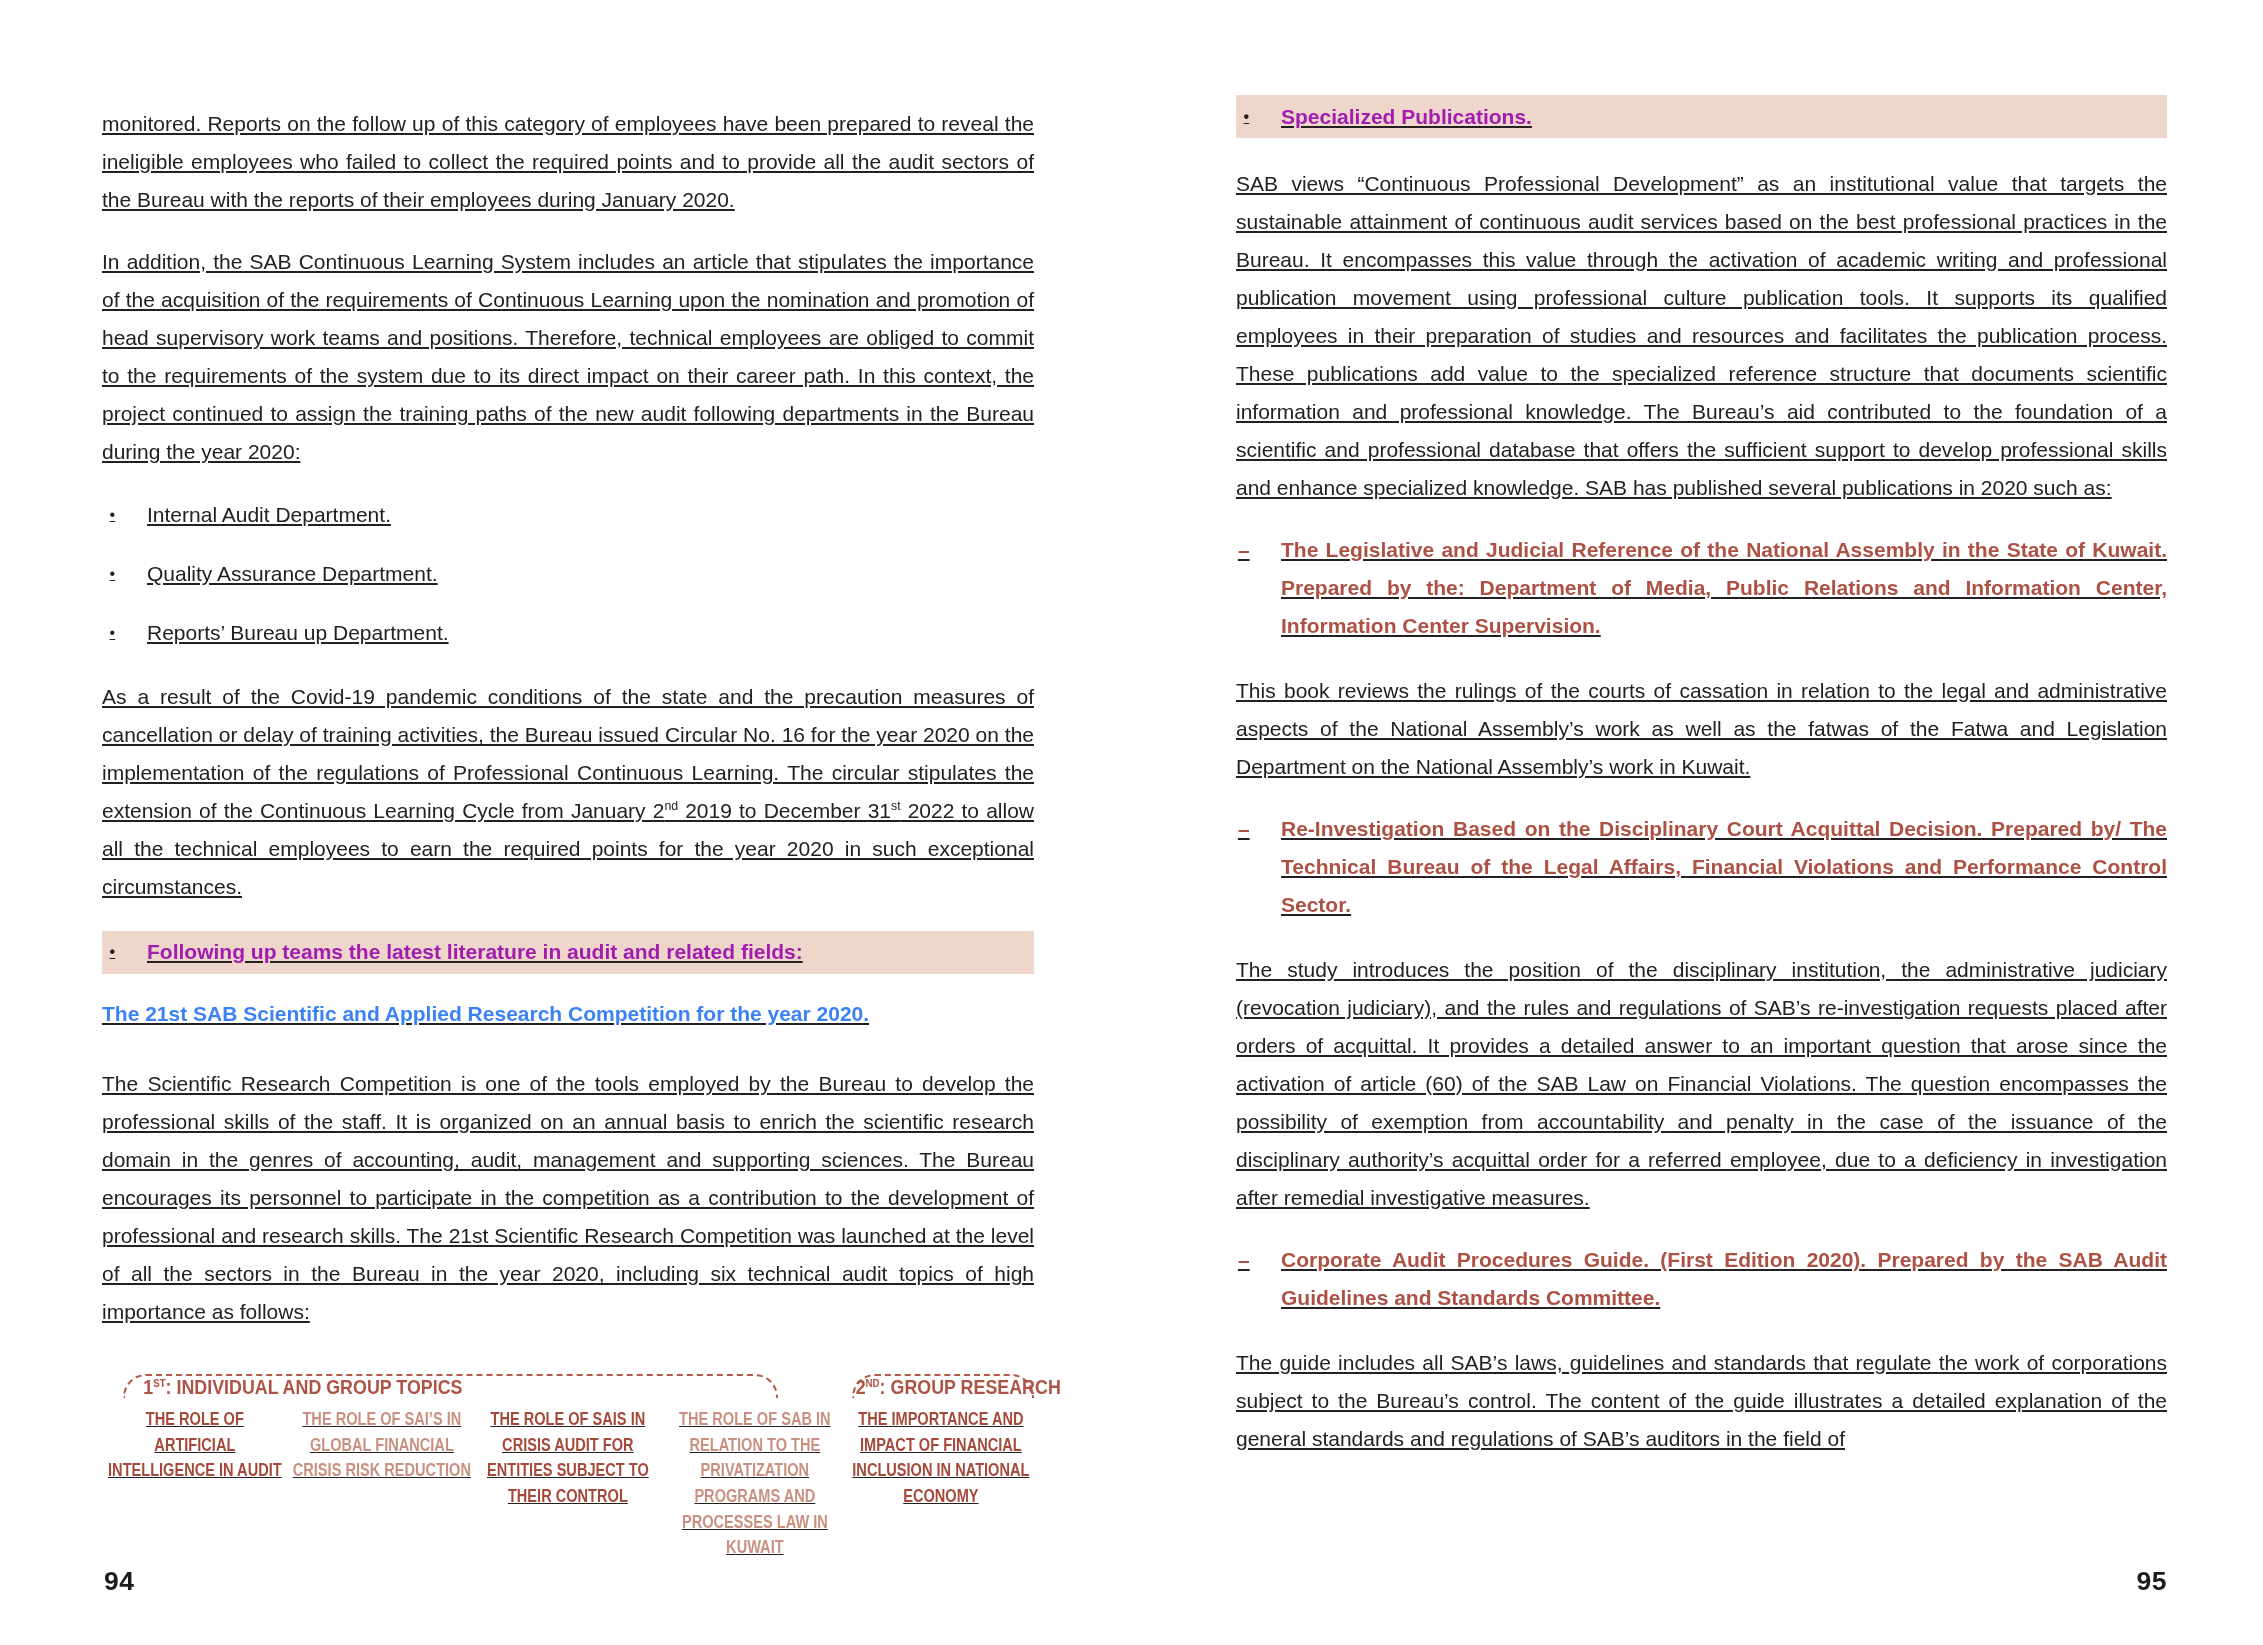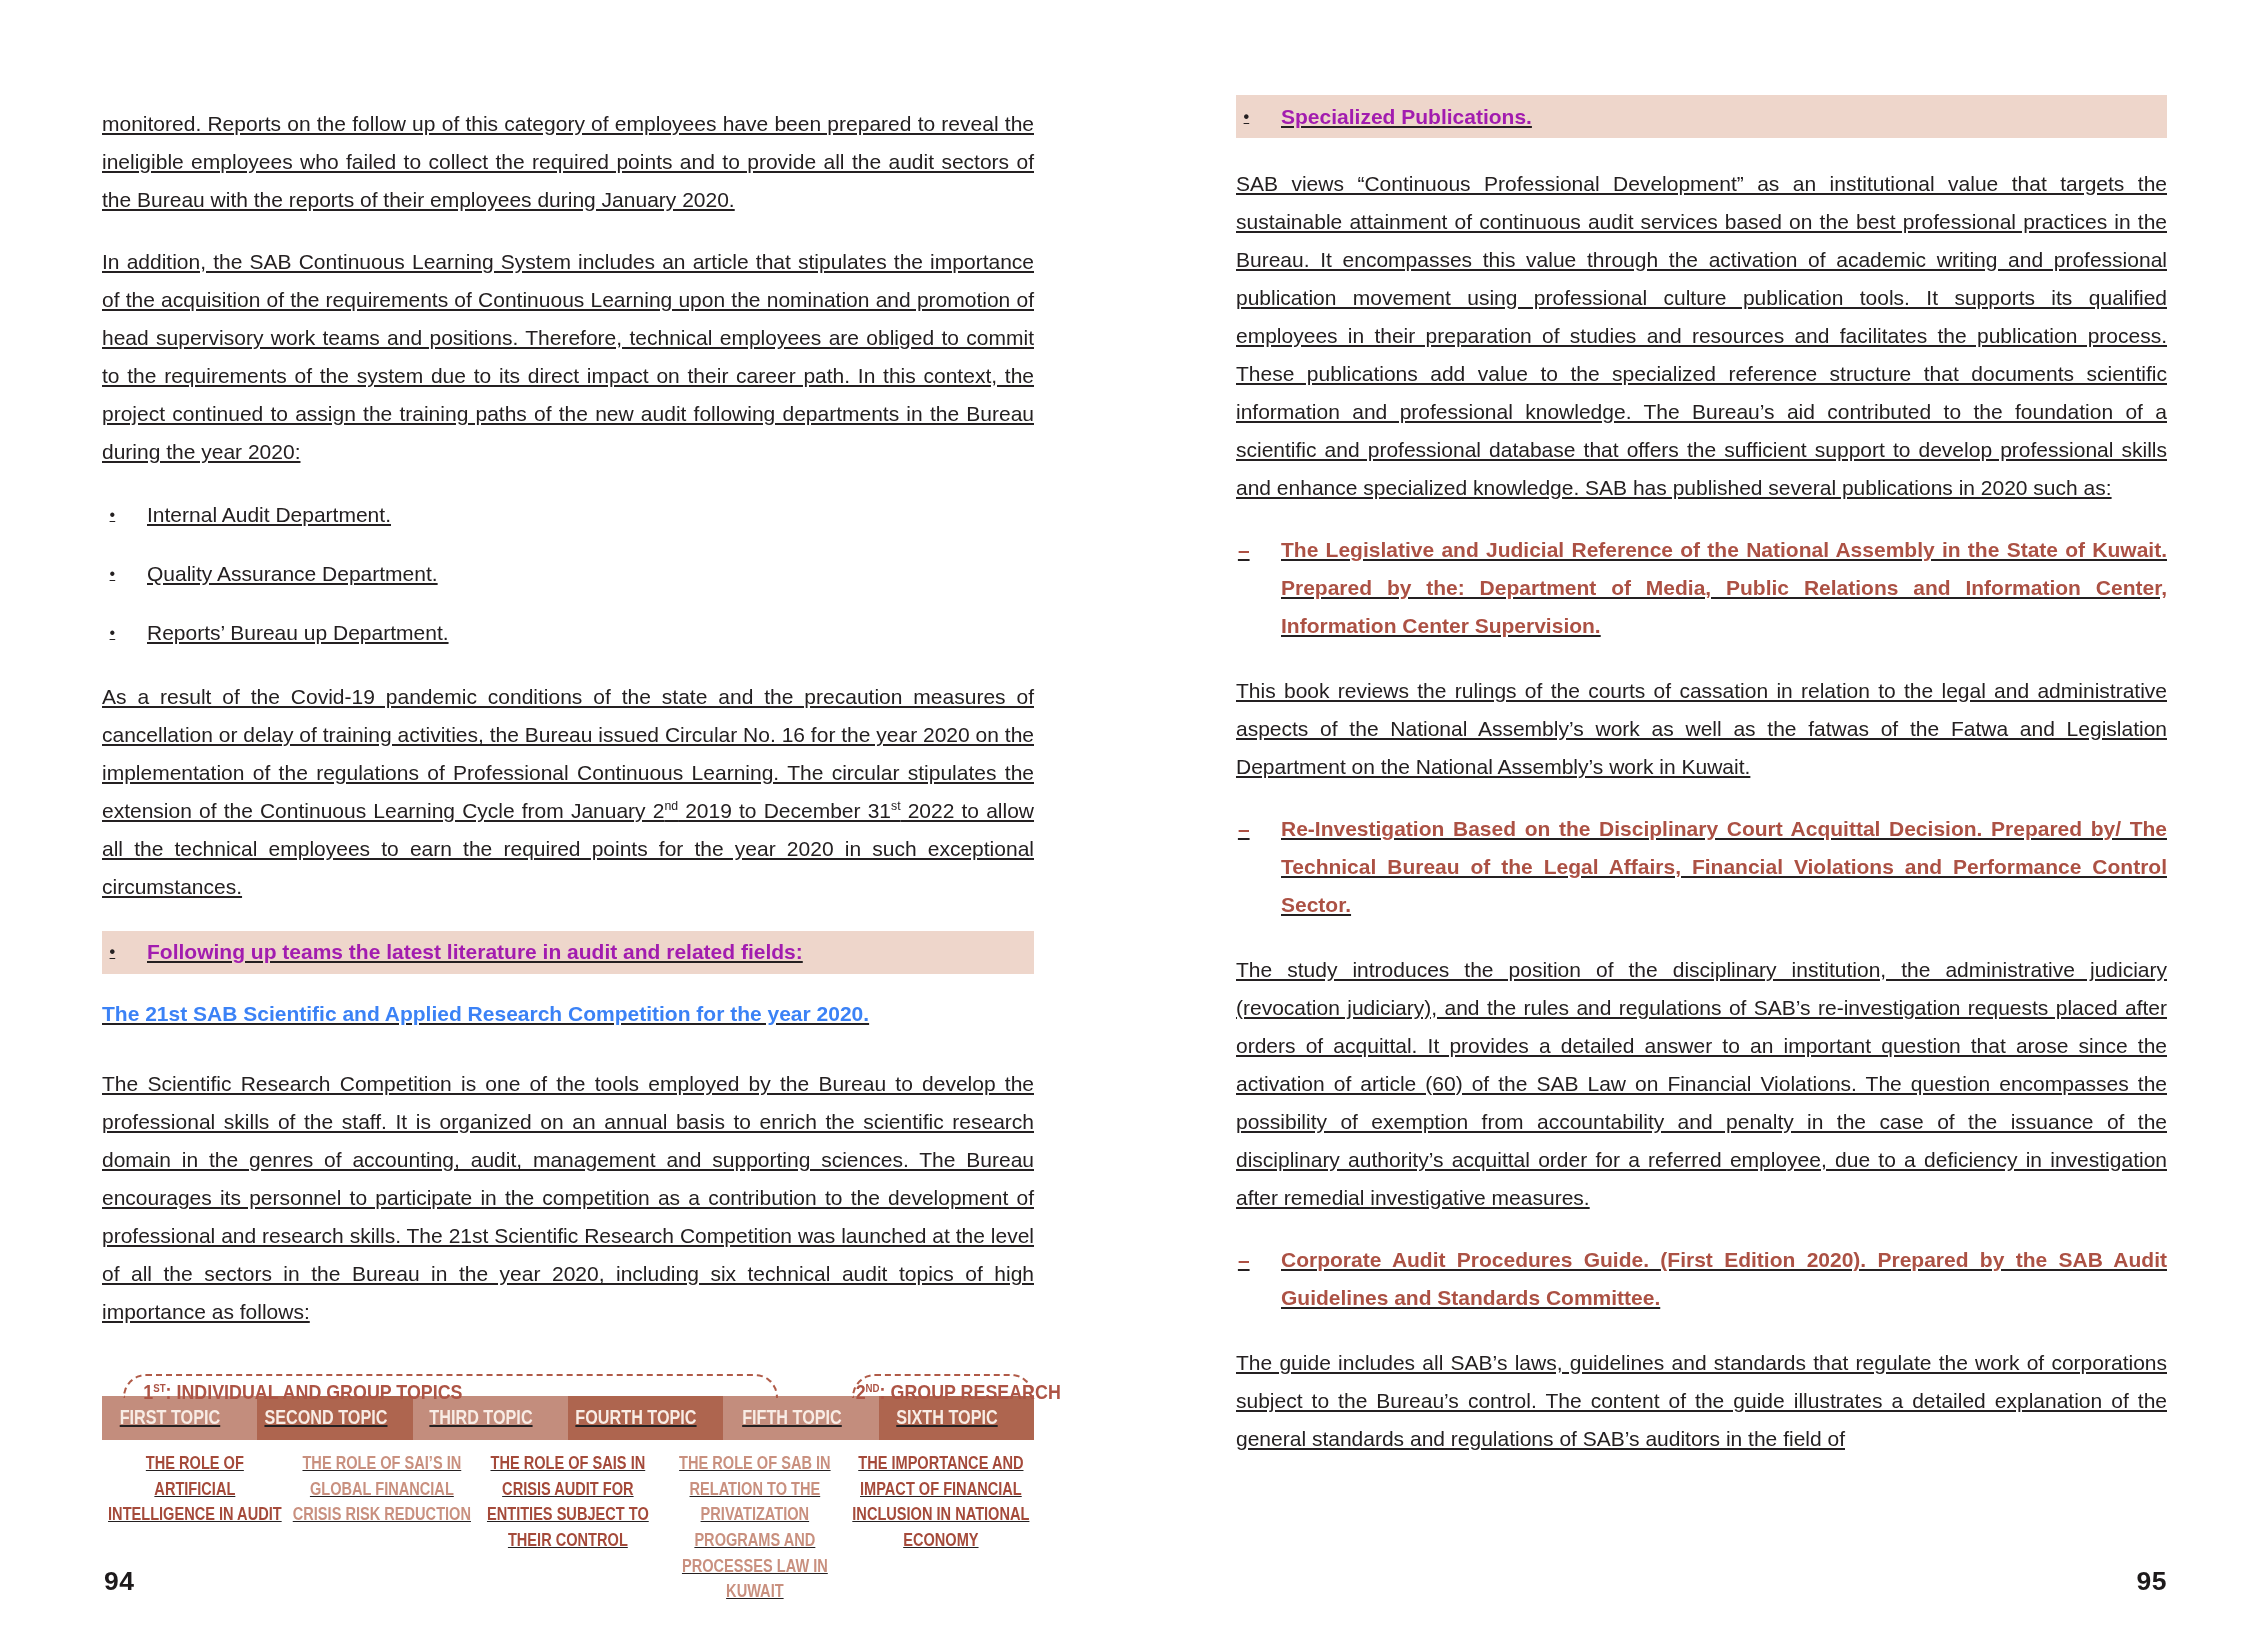--- a/index.html
+++ b/index.html
@@ -107,21 +107,21 @@
   .diagram { position: relative; margin-top: 1.9px; }
   .bracket-row { position: relative; height: 40px; }
   .bracket {
     position: absolute;
     top: 18px;
     bottom: -1.9px;
     border: 2.8px dashed #b05a47;
     border-bottom: none;
     border-radius: 23px 23px 0 0;
     display: flex;
-    align-items: center;
+    align-items: flex-end;
     justify-content: center;
   }
   .bracket-1 { left: 21px; width: 655px; }
   .bracket-2 { left: 750px; right: 0; }
   .bracket-label {
     font-weight: bold;
     color: #ad5445;
     font-size: 21px;
     line-height: 23px;
     margin-top: 5.7px;
@@ -216,40 +216,20 @@
     <div class="diagram">
       <div class="bracket-row">
         <div class="bracket bracket-1">
           <span class="bracket-label cond"><span>1</span><sup>ST</sup><span>: INDIVIDUAL AND GROUP TOPICS</span></span>
         </div>
         <div class="bracket bracket-2">
           <span class="bracket-label cond"><span>2</span><sup>ND</sup><span>: GROUP RESEARCH</span></span>
         </div>
       </div>
 
-      <div class="header-row">
-        <div class="header-cell">
-          <span class="cond">FIRST TOPIC</span>
-          </div>
-        <div class="header-cell">
-          <span class="cond">SECOND TOPIC</span>
-          </div>
-        <div class="header-cell">
-          <span class="cond">THIRD TOPIC</span>
-          </div>
-        <div class="header-cell">
-          <span class="cond">FOURTH TOPIC</span>
-          </div>
-        <div class="header-cell">
-          <span class="cond">FIFTH TOPIC</span>
-          </div>
-        <div class="header-cell">
-          <span class="cond">SIXTH TOPIC</span>
-          </div>
-      </div>
 
       <div class="topics-row">
         <div class="topic-cell">
           <span class="cond">THE ROLE OF ARTIFICIAL INTELLIGENCE IN AUDIT</span>
           </div>
         <div class="topic-cell">
           <span class="cond">THE ROLE OF SAI’S IN GLOBAL FINANCIAL CRISIS RISK REDUCTION</span>
           </div>
         <div class="topic-cell">
           <span class="cond">THE ROLE OF SAIS IN CRISIS AUDIT FOR ENTITIES SUBJECT TO THEIR CONTROL</span>

